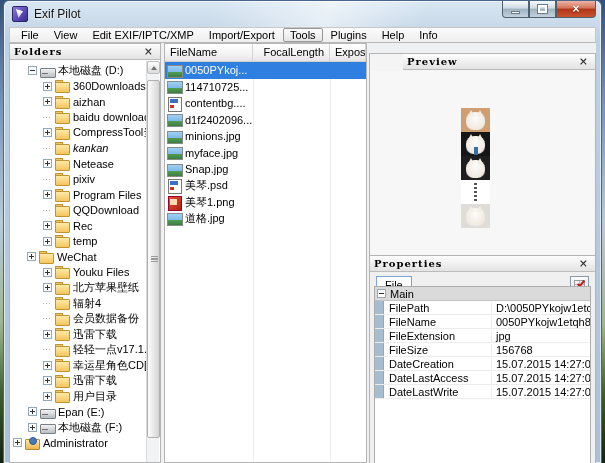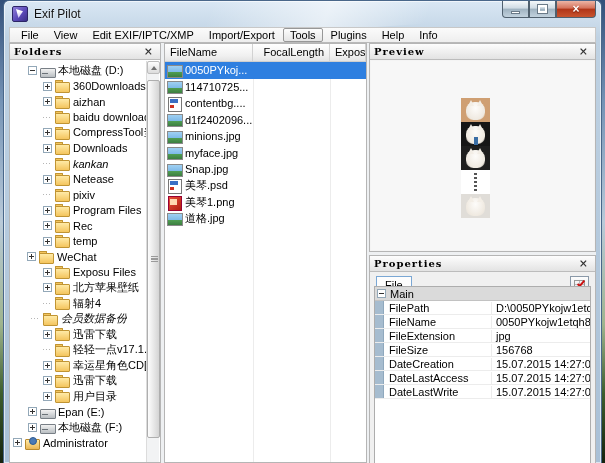--- a/index.html
+++ b/index.html
@@ -99,21 +99,21 @@
   .i-img::after { content:""; position:absolute; left:0; top:1px; width:14px; height:11px; border:1px solid #8a8a8a; background:
     linear-gradient(180deg,#9fd0f2 0%,#7db9e8 55%,#4f9e52 56%,#3c7e41 100%); }
   .i-psd::after { content:""; position:absolute; left:1px; top:0; width:12px; height:13px; border:1px solid #777; background:#fff; }
   .i-psd::before { content:""; position:absolute; left:3px; top:2px; width:8px; height:4px; background:#3a6fc4; z-index:1; }
   .i-psd .dot { position:absolute; left:3px; top:8px; width:4px; height:3px; background:#cc3322; z-index:1; }
   .i-fw::after { content:""; position:absolute; left:1px; top:0; width:12px; height:13px; border:1px solid #903; background:linear-gradient(135deg,#e8503a,#b01f10); }
   .i-fw::before { content:""; position:absolute; left:3px; top:3px; width:7px; height:6px; background:#ffd9b0; z-index:1; }
 
   
   .rightcol { position:absolute; left:360px; right:0; top:0; bottom:0; }
-  .preview { position:absolute; left:0; right:0; top:0; height:209px; background:#f4f4f4; border:1px solid #b5b5b5; }
+  .preview { position:absolute; left:0; right:0; top:10px; height:209px; background:#f4f4f4; border:1px solid #b5b5b5;padding-left:33px; }
   .preview-body { position:absolute; left:1px; right:1px; top:17px; bottom:1px; background:#f7f7f7; }
   .strip { position:absolute; left:90px; top:37px; width:29px; }
   .strip-seg { width:29px; height:24px; position:relative; overflow:hidden; }
   .cat-blob { position:absolute; left:5px; top:4px; width:19px; height:18px; border-radius:45% 45% 40% 40%;
     background:radial-gradient(ellipse at 50% 35%, #fdfcfa 0%, #efe9e0 70%, rgba(240,235,228,0) 100%); }
   .cat-blob::before, .cat-blob::after { content:""; position:absolute; top:-2px; width:0; height:0;
     border-left:3px solid transparent; border-right:3px solid transparent; border-bottom:6px solid #f3eee6; }
   .cat-blob::before { left:2px; } .cat-blob::after { right:2px; }
   .tie { position:absolute; left:13px; top:15px; width:4px; height:8px; background:#3a6ea5; }
   .seg-text { position:absolute; left:13px; top:3px; width:3px; height:18px;
@@ -195,25 +195,20 @@
           <div class="tree-item" style="padding-left: 32px;">
     <span class="exp none"></span>
     <span class="ticon i-folder"></span>
     <span class="tlabel">baidu download</span>
   </div>
           <div class="tree-item" style="padding-left: 32px;">
     <span class="exp plus"></span>
     <span class="ticon i-folder"></span>
     <span class="tlabel">CompressTool当</span>
   </div>
-          <div class="tree-item" style="padding-left: 32px;">
-    <span class="exp plus"></span>
-    <span class="ticon i-folder"></span>
-    <span class="tlabel">Downloads</span>
-  </div>
           <div class="tree-item" style="padding-left: 32px; font-style: italic;">
     <span class="exp none"></span>
     <span class="ticon i-folder"></span>
     <span class="tlabel">kankan</span>
   </div>
           <div class="tree-item" style="padding-left: 32px;">
     <span class="exp plus"></span>
     <span class="ticon i-folder"></span>
     <span class="tlabel">Netease</span>
   </div>
@@ -221,50 +216,55 @@
     <span class="exp none"></span>
     <span class="ticon i-folder"></span>
     <span class="tlabel">pixiv</span>
   </div>
           <div class="tree-item" style="padding-left: 32px;">
     <span class="exp plus"></span>
     <span class="ticon i-folder"></span>
     <span class="tlabel">Program Files</span>
   </div>
           <div class="tree-item" style="padding-left: 32px;">
+    <span class="exp none"></span>
+    <span class="ticon i-folder"></span>
+    <span class="tlabel">QQDownload</span>
+  </div>
+          <div class="tree-item" style="padding-left: 32px;">
     <span class="exp plus"></span>
     <span class="ticon i-folder"></span>
     <span class="tlabel">Rec</span>
   </div>
           <div class="tree-item" style="padding-left: 32px;">
     <span class="exp plus"></span>
     <span class="ticon i-folder"></span>
     <span class="tlabel">temp</span>
   </div>
           <div class="tree-item" style="padding-left: 16px;">
     <span class="exp plus"></span>
     <span class="ticon i-folder"></span>
     <span class="tlabel">WeChat</span>
   </div>
           <div class="tree-item" style="padding-left: 32px;">
     <span class="exp plus"></span>
     <span class="ticon i-folder"></span>
-    <span class="tlabel">Exposu Files</span>
+    <span class="tlabel">Youku Files</span>
   </div>
           <div class="tree-item" style="padding-left: 32px;">
     <span class="exp plus"></span>
     <span class="ticon i-folder"></span>
     <span class="tlabel">北方苹果壁纸</span>
   </div>
           <div class="tree-item" style="padding-left: 32px;">
     <span class="exp none"></span>
     <span class="ticon i-folder"></span>
     <span class="tlabel">辐射4</span>
   </div>
-          <div class="tree-item" style="padding-left: 20px; font-style: italic;">
+          <div class="tree-item" style="padding-left: 32px;">
     <span class="exp none"></span>
     <span class="ticon i-folder"></span>
     <span class="tlabel">会员数据备份</span>
   </div>
           <div class="tree-item" style="padding-left: 32px;">
     <span class="exp plus"></span>
     <span class="ticon i-folder"></span>
     <span class="tlabel">迅雷下载</span>
   </div>
           <div class="tree-item" style="padding-left: 32px;">

